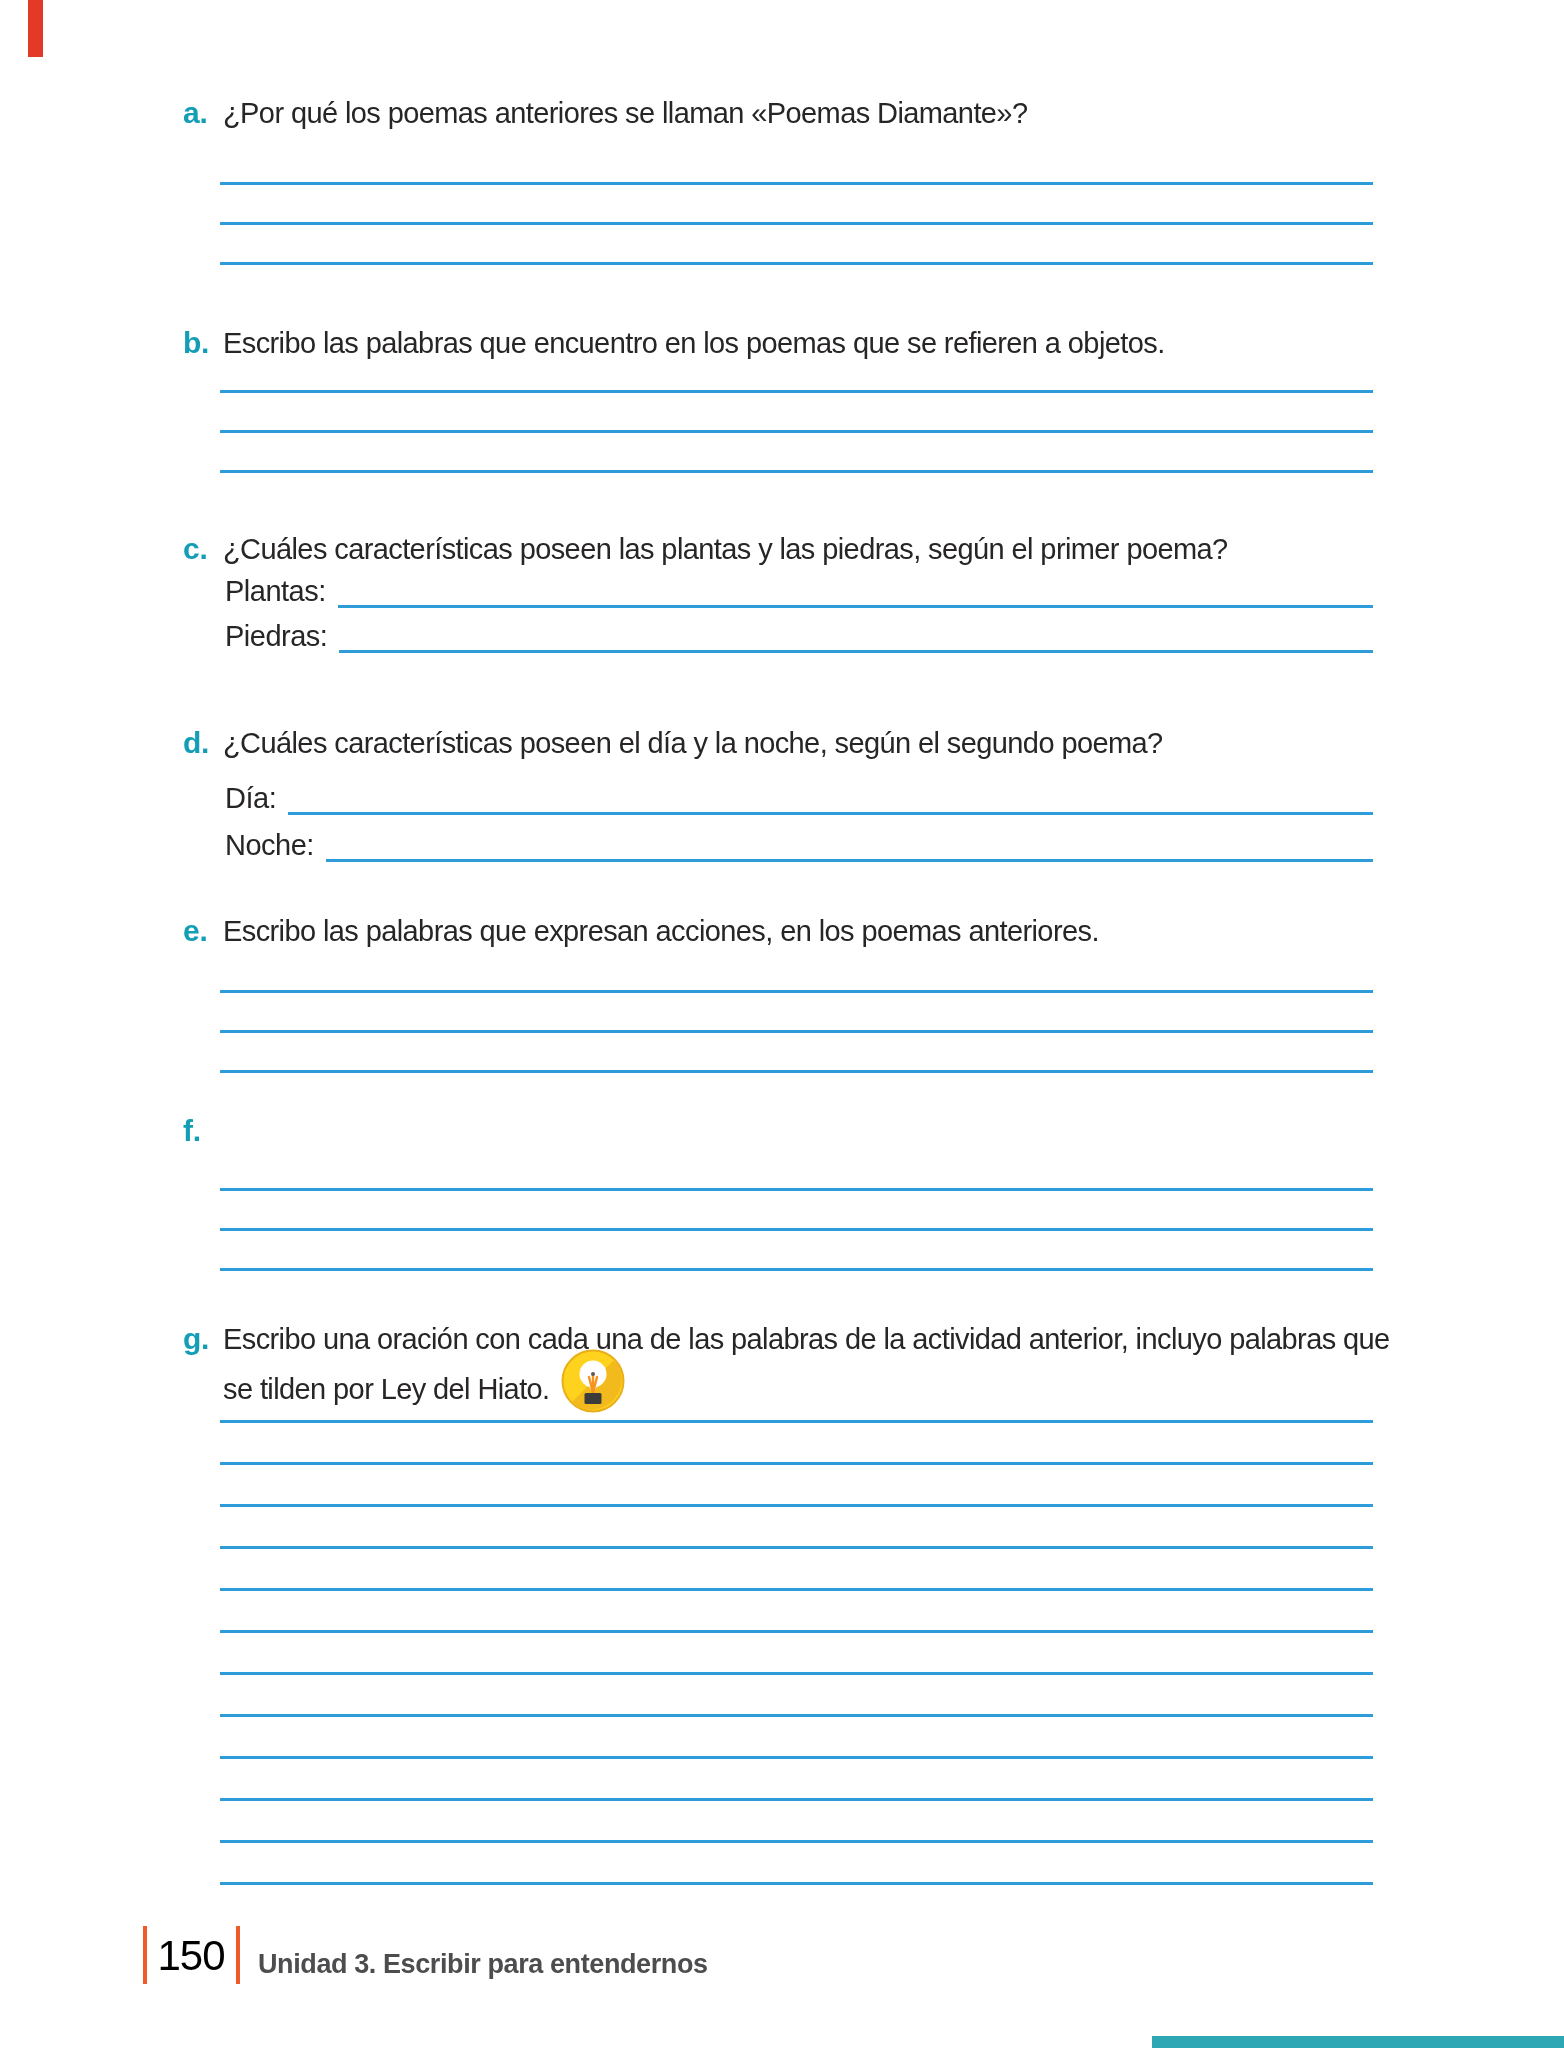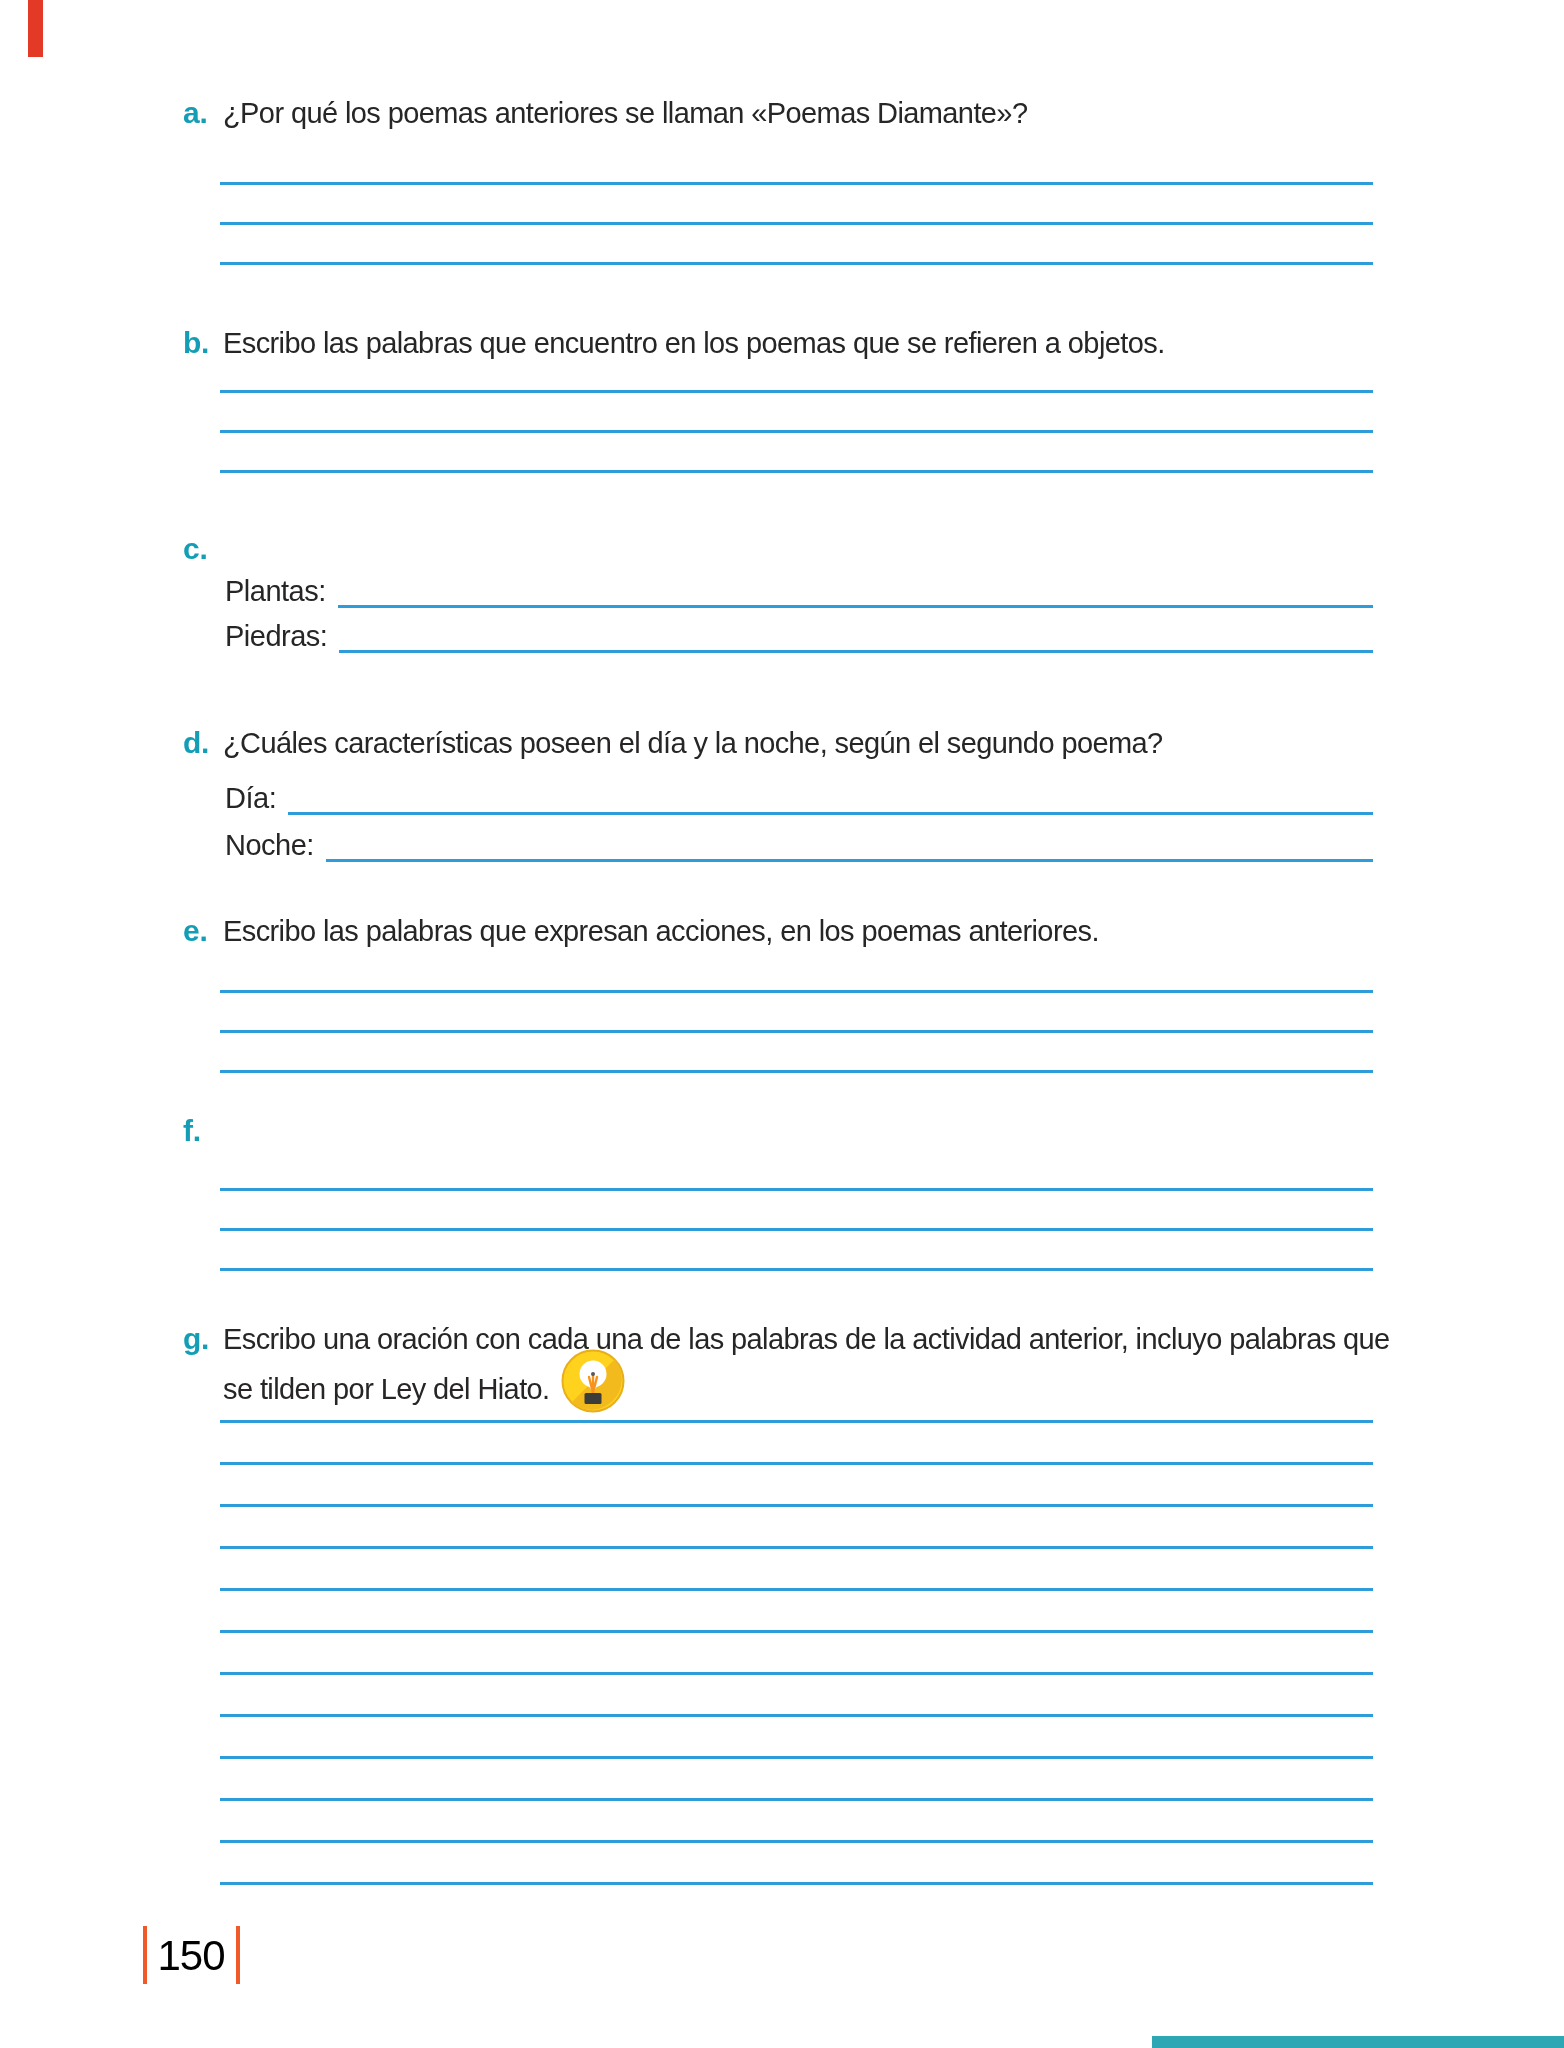--- a/index.html
+++ b/index.html
@@ -74,20 +74,21 @@
   <div class="ans-line" style="top:222px"></div>
   <div class="ans-line" style="top:262px"></div>
 
   <div class="q-label" style="top:324px">b.</div>
   <div class="q-text" style="top:324px">Escribo las palabras que encuentro en los poemas que se refieren a objetos.</div>
   <div class="ans-line" style="top:390px"></div>
   <div class="ans-line" style="top:430px"></div>
   <div class="ans-line" style="top:470px"></div>
 
   <div class="q-label" style="top:530px">c.</div>
+  <div class="q-text" style="top:530px">¿Cuáles características poseen las plantas y las piedras, según el primer poema?</div>
   <div class="field-row" style="top:612px">
     <span class="field-label">Piedras:</span>
     <div class="field-line"></div>
   </div>
   <div class="field-row" style="top:567px">
     <span class="field-label">Plantas:</span>
     <div class="field-line"></div>
   </div>
 
   <div class="q-label" style="top:724px">d.</div>
@@ -135,14 +136,15 @@
   <div class="ans-line" style="top:1672px"></div>
   <div class="ans-line" style="top:1714px"></div>
   <div class="ans-line" style="top:1756px"></div>
   <div class="ans-line" style="top:1798px"></div>
   <div class="ans-line" style="top:1840px"></div>
   <div class="ans-line" style="top:1882px"></div>
 
   <div class="footer-bar" style="left:143px"></div>
   <div class="page-num">150</div>
   <div class="footer-bar" style="left:236px"></div>
+  <div class="footer-text">Unidad 3. Escribir para entendernos</div>
 
 </div>
 
 </body></html>

